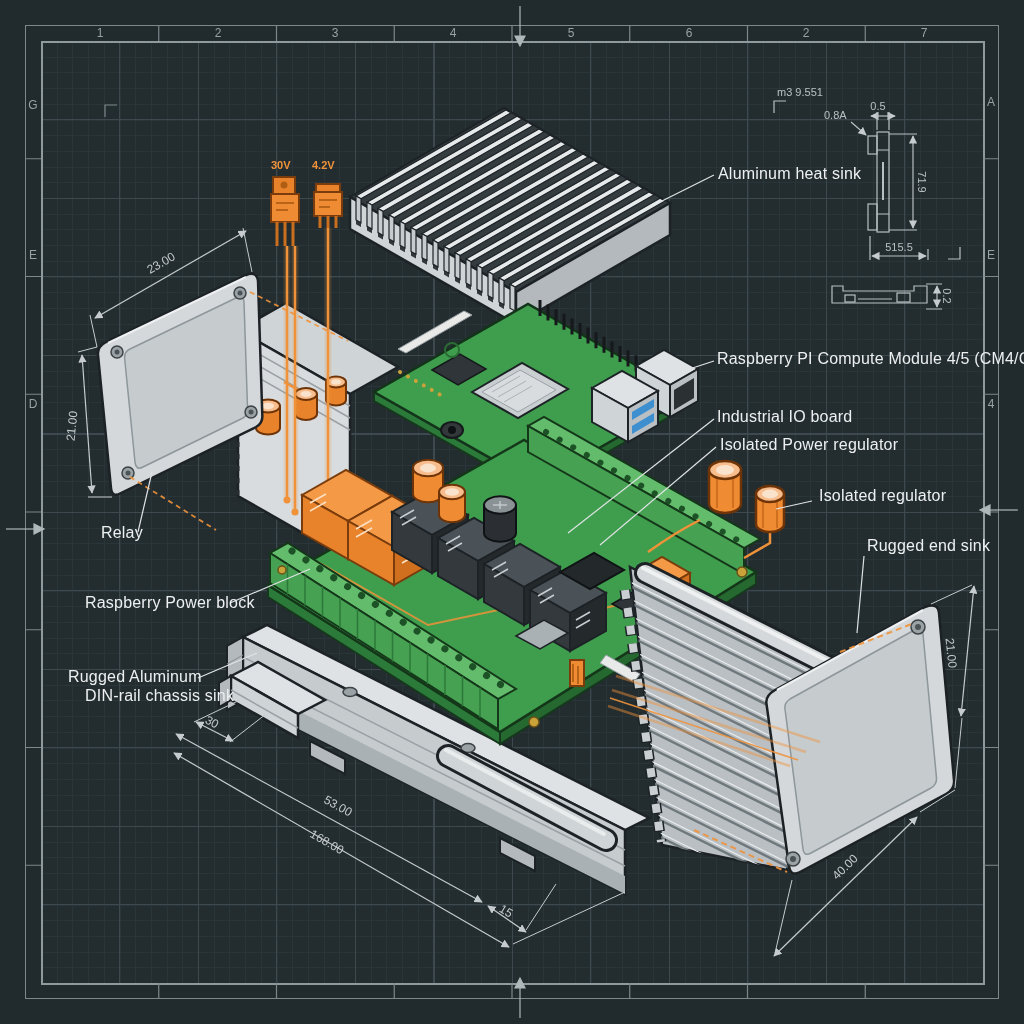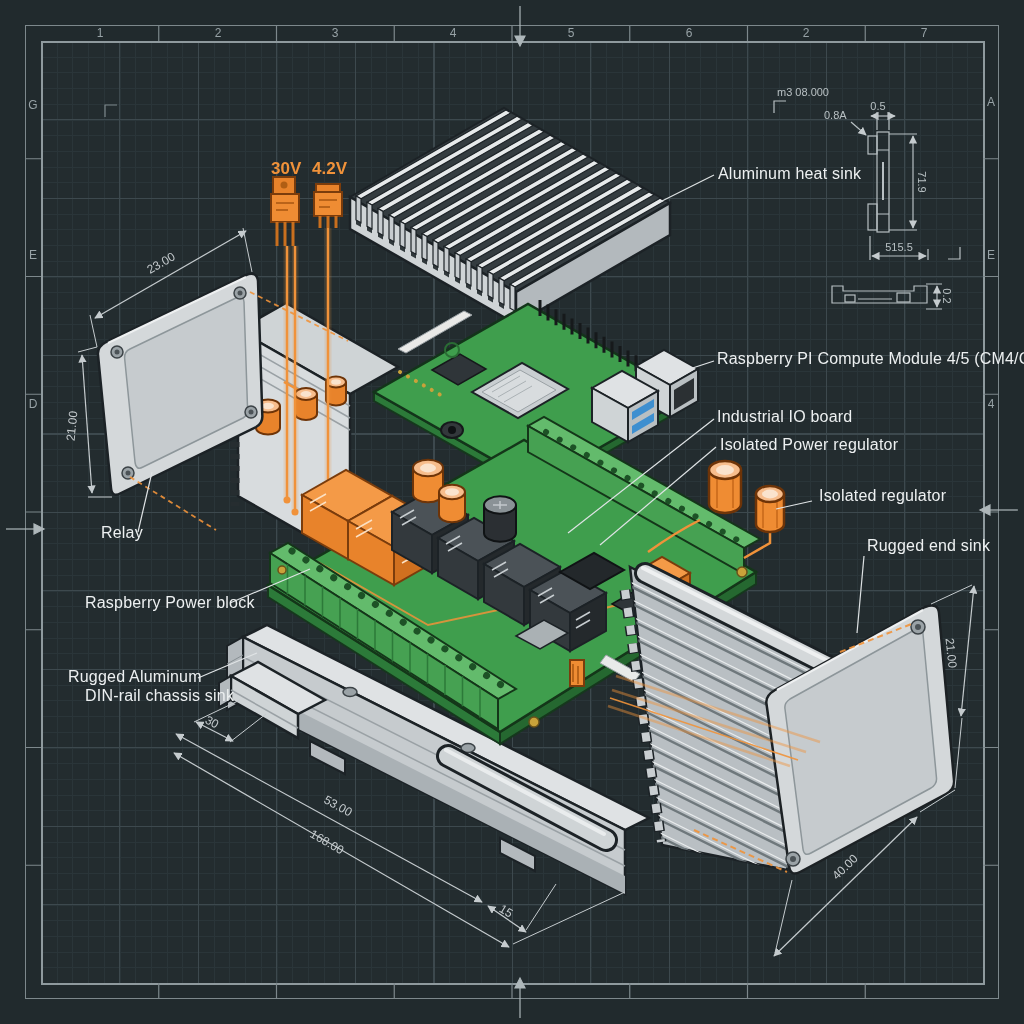--- a/index.html
+++ b/index.html
@@ -9,21 +9,21 @@
     background-image:
       repeating-linear-gradient(to right, var(--grid_major,#3d494e) 0 1px, transparent 1px 78.5px),
       repeating-linear-gradient(to bottom, var(--grid_major,#3d494e) 0 1px, transparent 1px 78.5px),
       repeating-linear-gradient(to right, var(--grid_minor,#2a3539) 0 1px, transparent 1px 15.7px),
       repeating-linear-gradient(to bottom, var(--grid_minor,#2a3539) 0 1px, transparent 1px 15.7px);
     background-color:#232c2f;}
   .outer-frame{position:absolute;left:25px;top:25px;width:972px;height:972px;border:1.5px solid #7d888c;}
   .inner-frame{position:absolute;left:41px;top:41px;width:940px;height:940px;border:2px solid #8f9a9e;}
   svg.art{position:absolute;left:0;top:0;}
   .label{position:absolute;font-size:16px;color:var(--label_text,#edf0f1);white-space:nowrap;letter-spacing:.2px;text-align:center;}
-  .vlabel{position:absolute;font-size:17px;font-weight:bold;color:var(--accent_orange,#f0923a);white-space:nowrap;}
+  .vlabel{position:absolute;font-size:11px;font-weight:bold;color:var(--accent_orange,#f0923a);white-space:nowrap;}
   .dim{position:absolute;font-size:12px;color:var(--dim_text,#c5cbce);white-space:nowrap;
        transform-origin:center;}
   .dtxt{position:absolute;font-size:11px;color:#b8c0c3;white-space:nowrap;transform-origin:center;}
   .ruler-num{position:absolute;font-size:12px;color:#97a2a6;transform:translate(-50%,-50%);}
 </style>
 </head>
 <body>
 
 <div class="sheet">
   <div class="gridarea"></div>
@@ -408,19 +408,19 @@
 
   <span class="dim" style="left:161px;top:263px;transform:translate(-50%,-50%) rotate(-30deg)">23.00</span>
   <span class="dim" style="left:72px;top:426px;transform:translate(-50%,-50%) rotate(-84deg)">21.00</span>
   <span class="dim" style="left:212px;top:722px;transform:translate(-50%,-50%) rotate(28deg)">30</span>
   <span class="dim" style="left:338px;top:806px;transform:translate(-50%,-50%) rotate(28.5deg)">53.00</span>
   <span class="dim" style="left:327px;top:842px;transform:translate(-50%,-50%) rotate(30deg)">168.00</span>
   <span class="dim" style="left:506px;top:911px;transform:translate(-50%,-50%) rotate(31deg)">15</span>
   <span class="dim" style="left:951px;top:653px;transform:translate(-50%,-50%) rotate(84deg)">21.00</span>
   <span class="dim" style="left:845px;top:867px;transform:translate(-50%,-50%) rotate(-44deg)">40.00</span>
 
-  <span class="dtxt" style="left:777px;top:86px">m3 08.000</span>
+  <span class="dtxt" style="left:777px;top:86px">m3 9.551</span>
   <span class="dtxt" style="left:878px;top:106px;transform:translate(-50%,-50%)">0.5</span>
   <span class="dtxt" style="left:824px;top:109px">0.8A</span>
   <span class="dtxt" style="left:922px;top:182px;transform:translate(-50%,-50%) rotate(90deg)">71.9</span>
   <span class="dtxt" style="left:899px;top:247px;transform:translate(-50%,-50%)">515.5</span>
   <span class="dtxt" style="left:947px;top:296px;transform:translate(-50%,-50%) rotate(90deg)">0.2</span>
 </div>
 
 </body></html>

